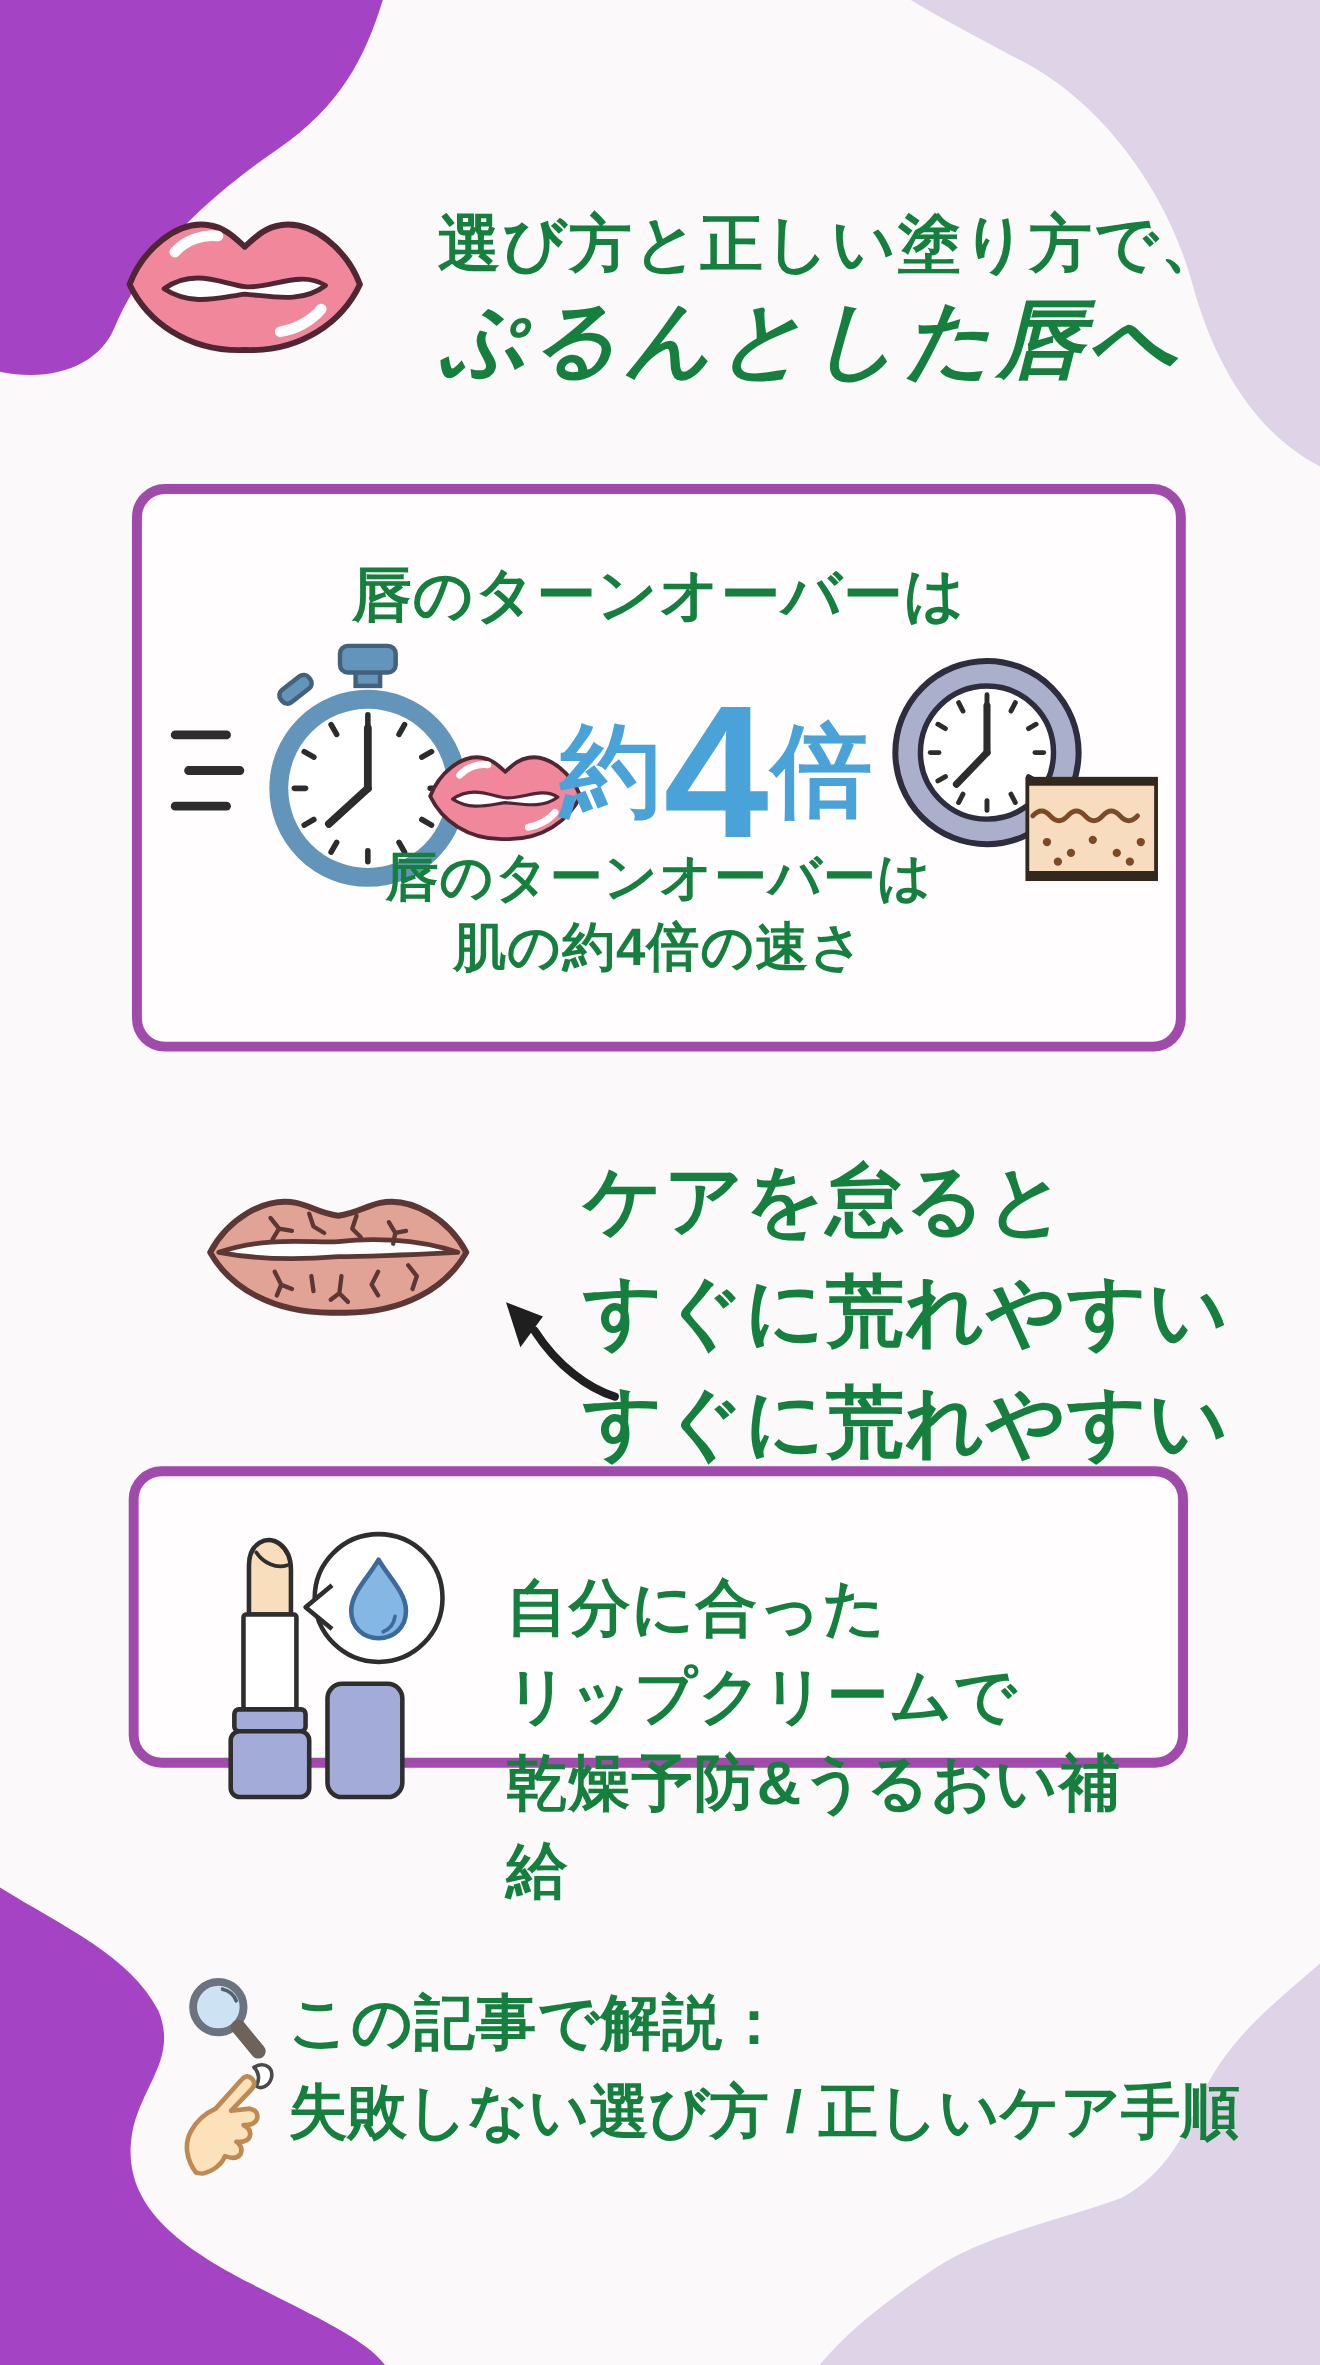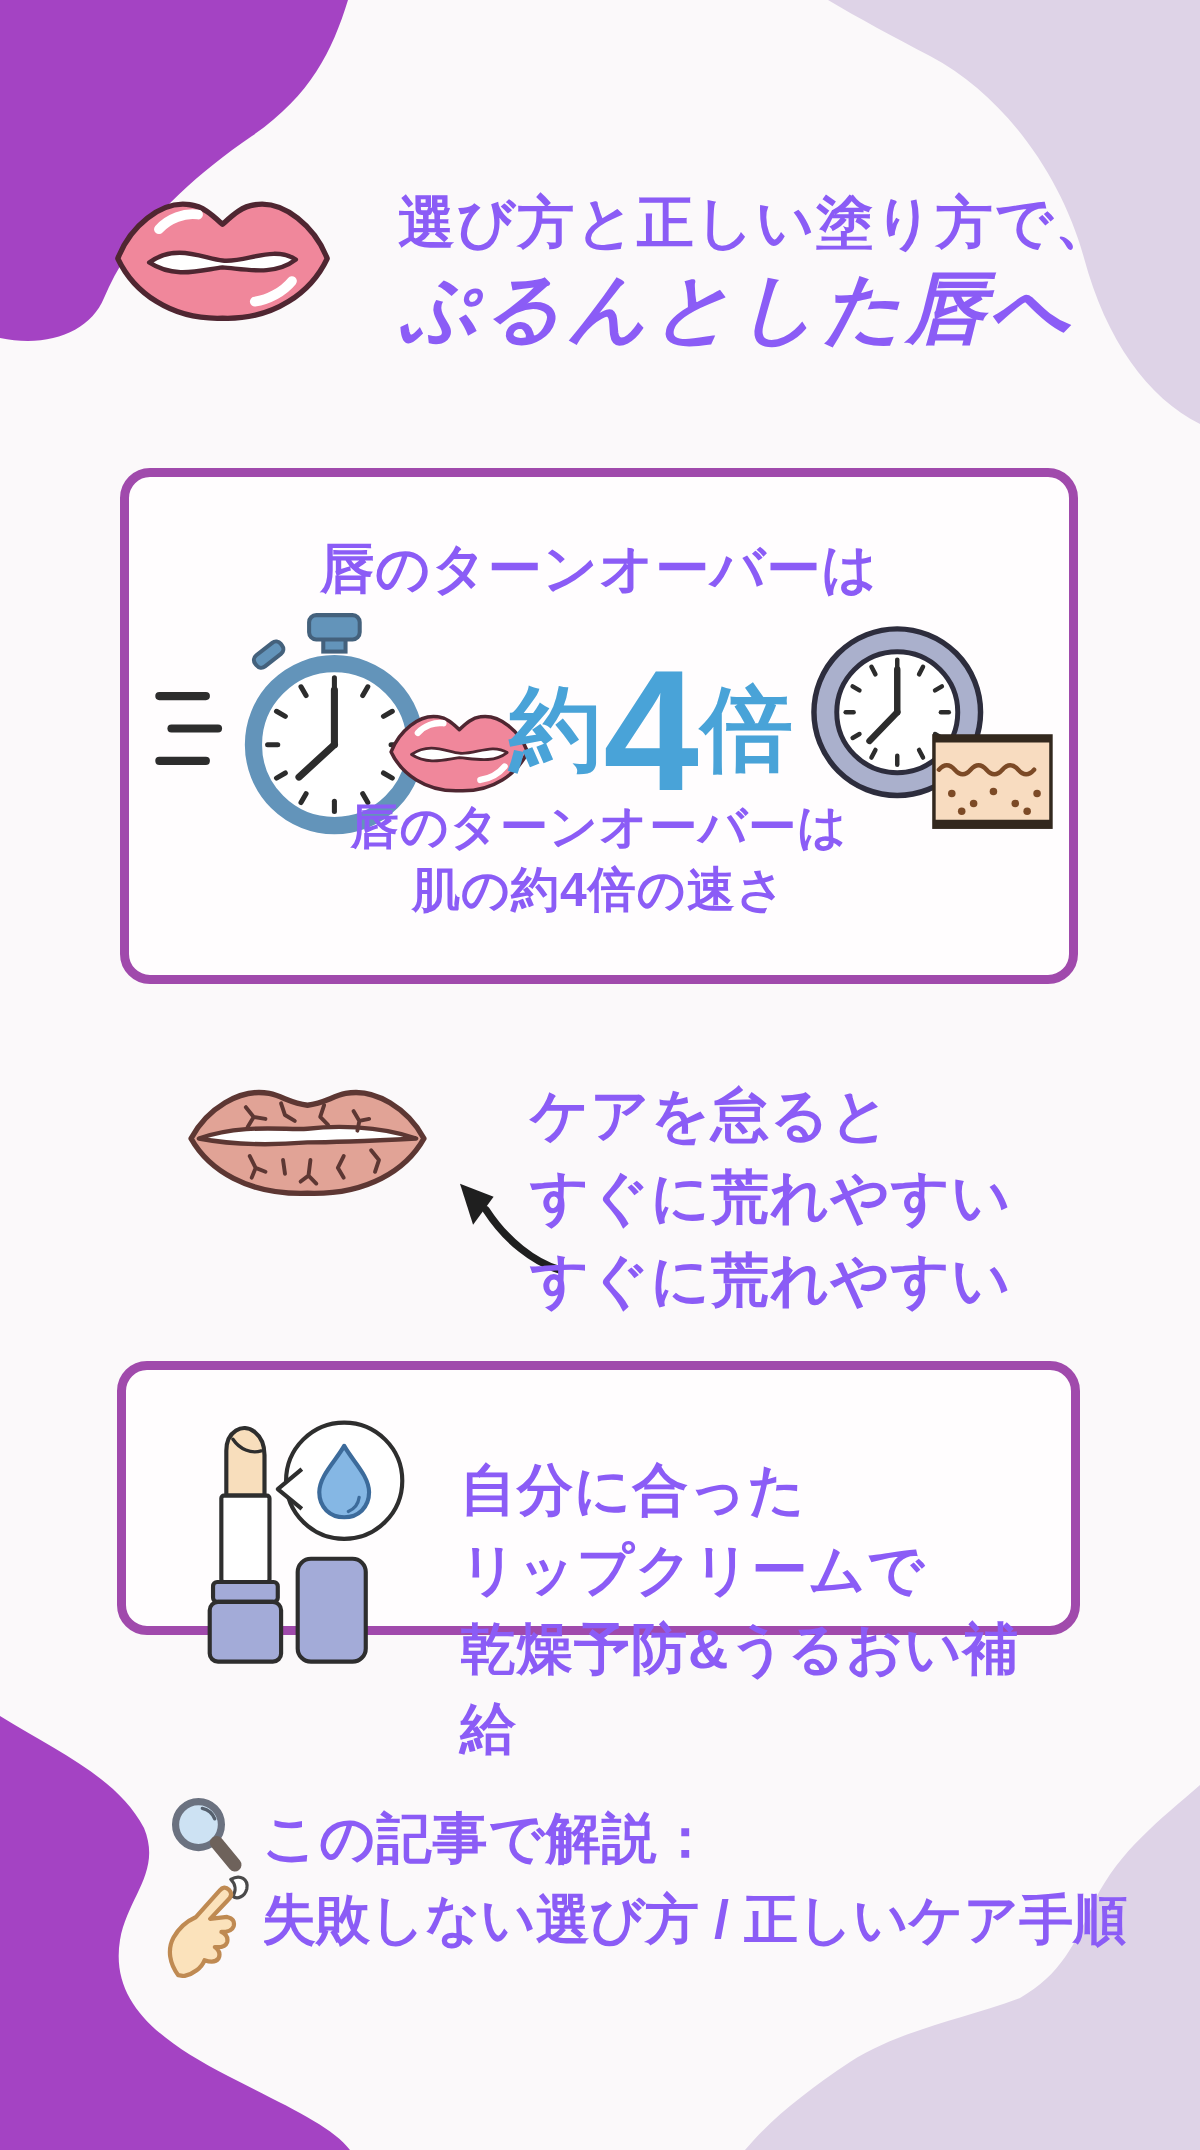--- a/index.html
+++ b/index.html
@@ -1,35 +1,35 @@
 <!DOCTYPE html>
 <html lang="ja"><head>
 <meta charset="utf-8">
 <style>
   html,body{margin:0;padding:0;}
   body{font-family:"Liberation Sans","DejaVu Sans",sans-serif;}
   .canvas{position:relative;width:1200px;height:2150px;background:#fbf9fa;overflow:hidden;}
   .blobs{position:absolute;left:0;top:0;width:1200px;height:2150px;z-index:0;}
   .abs{position:absolute;}
-  .txt{color:#8b5cf6;font-weight:900;z-index:2;}
+  .txt{color:#15803d;font-weight:900;z-index:2;}
   
   .title-block{left:398px;top:190px;z-index:2;}
   .title-l1{font-size:57px;letter-spacing:2px;line-height:1.15;}
   .title-l2{font-size:78px;letter-spacing:5px;line-height:1.1;margin-top:10px;font-style:italic;}
   
-  .pbox{background:#fffdfe;border:9px solid #a04aac;border-radius:30px;box-sizing:border-box;z-index:1;margin-top:28px;}
+  .pbox{background:#fffdfe;border:9px solid #a04aac;border-radius:30px;box-sizing:border-box;z-index:1;}
   #turnover-box{left:120px;top:440px;width:958px;height:516px;}
   #balm-box{left:117px;top:1333px;width:963px;height:274px;}
   .box-heading{left:0;right:0;top:56px;text-align:center;font-size:54px;letter-spacing:1px;}
   .stat{left:352px;top:135px;width:340px;height:235px;display:flex;align-items:center;justify-content:center;color:#49a3d8;font-weight:900;z-index:2;}
   .stat .s-side{font-size:92px;}
   .stat .s-big{font-size:172px;line-height:1;margin:0 2px;}
   .box-caption{left:0;right:0;top:318px;text-align:center;font-size:48px;line-height:1.32;letter-spacing:1px;}
   
-  .fragile-text{left:530px;top:1042px;font-size:58px;line-height:1.42;letter-spacing:1px;margin-top:32px;}
+  .fragile-text{left:530px;top:1042px;font-size:71px;line-height:1.42;letter-spacing:1px;}
   
   .balm-text{left:334px;top:80px;font-size:56px;line-height:1.42;letter-spacing:1px;}
   
   .footer-lead{left:262px;top:1802px;font-size:55px;letter-spacing:1px;font-family:Liberation Serif, serif;}
   .footer-topics{left:262px;top:1884px;font-size:54px;letter-spacing:0px;}
   svg{display:block;}
 </style>
 </head>
 <body>
 

